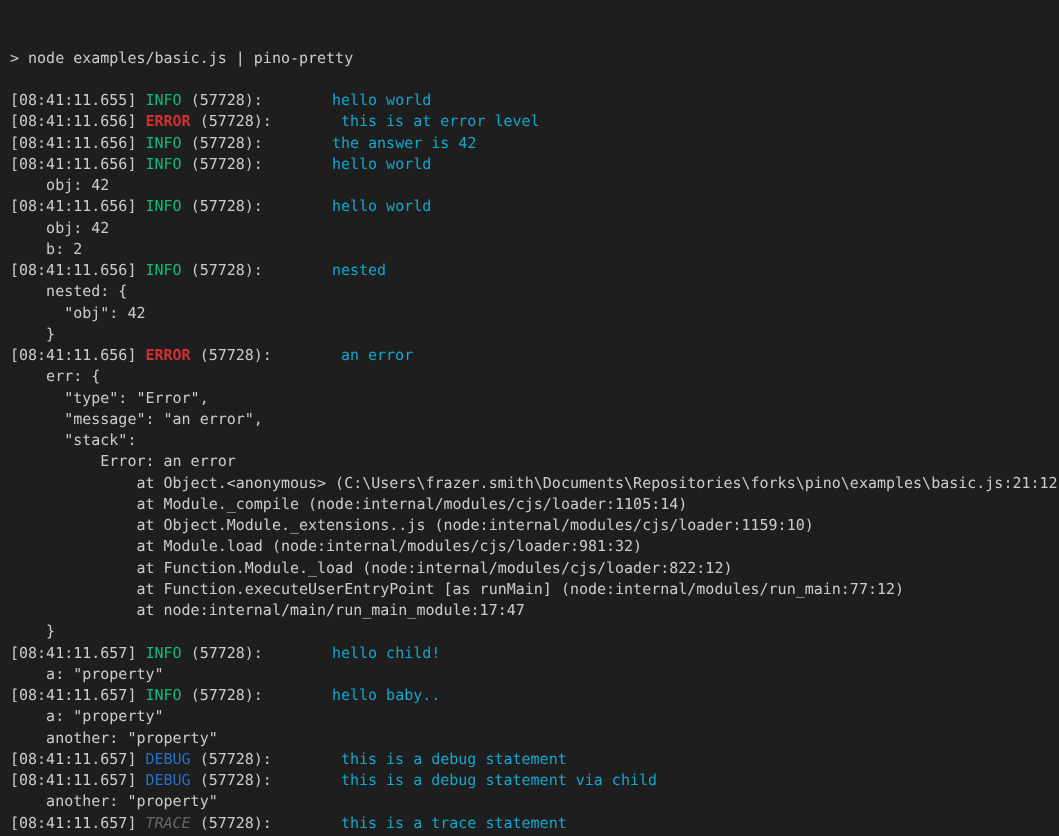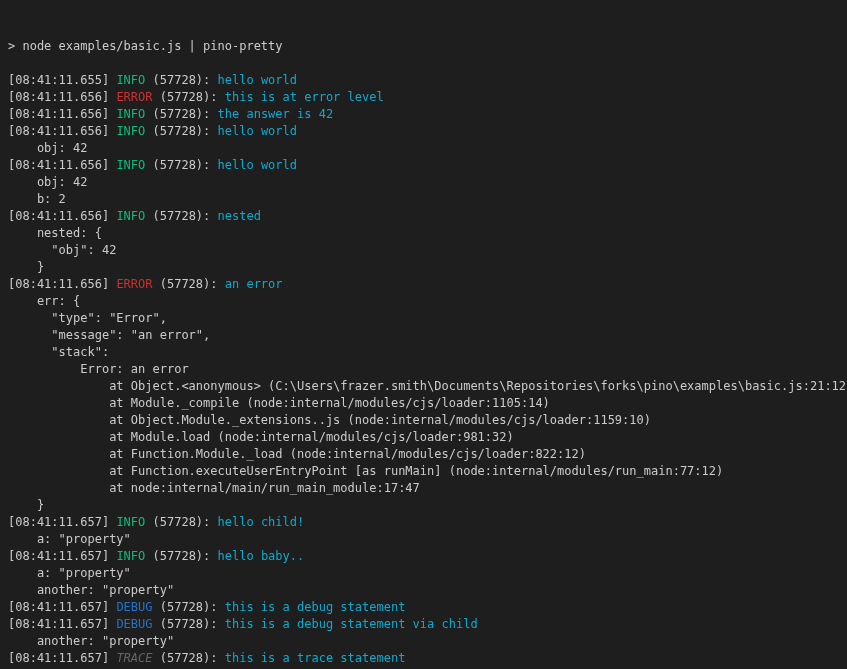--- a/index.html
+++ b/index.html
@@ -19,23 +19,23 @@
     padding: 4px 4px 0 8px;
     font-family: "DejaVu Sans Mono", "Liberation Mono", monospace;
     font-size: 12px;
     line-height: 17px;
     white-space: pre;
     color: var(--foreground, #cccccc);
   }
   .line { height: 17px; }
   .seg-default { color: var(--foreground, #cccccc); }
   .seg-info    { color: var(--info, #0dbc79); text-align: right; }
-  .seg-error   { color: var(--error, #cd3131); }
+  .seg-error   { color: var(--error, #cd3131); font-weight: bold; }
   .seg-debug   { color: var(--debug, #2472c8); }
   .seg-trace   { color: var(--trace, #666666); font-style: italic; }
-  .seg-message { color: var(--message, #11a8cd); }
+  .seg-message { color: var(--message, #11a8cd); margin-left: 48px; }
 </style>
 </head>
 <body>
 
 <div class="terminal">
   <div id="terminal-output"><div class="line"><span class="seg-default">&gt; node examples/basic.js | pino-pretty</span></div><div class="line">&nbsp;</div><div class="line"><span class="seg-default">[08:41:11.655] </span><span class="seg-info">INFO</span><span class="seg-default"> (57728): </span><span class="seg-message">hello world</span></div><div class="line"><span class="seg-default">[08:41:11.656] </span><span class="seg-error">ERROR</span><span class="seg-default"> (57728): </span><span class="seg-message">this is at error level</span></div><div class="line"><span class="seg-default">[08:41:11.656] </span><span class="seg-info">INFO</span><span class="seg-default"> (57728): </span><span class="seg-message">the answer is 42</span></div><div class="line"><span class="seg-default">[08:41:11.656] </span><span class="seg-info">INFO</span><span class="seg-default"> (57728): </span><span class="seg-message">hello world</span></div><div class="line"><span class="seg-default">    obj: 42</span></div><div class="line"><span class="seg-default">[08:41:11.656] </span><span class="seg-info">INFO</span><span class="seg-default"> (57728): </span><span class="seg-message">hello world</span></div><div class="line"><span class="seg-default">    obj: 42</span></div><div class="line"><span class="seg-default">    b: 2</span></div><div class="line"><span class="seg-default">[08:41:11.656] </span><span class="seg-info">INFO</span><span class="seg-default"> (57728): </span><span class="seg-message">nested</span></div><div class="line"><span class="seg-default">    nested: {</span></div><div class="line"><span class="seg-default">      "obj": 42</span></div><div class="line"><span class="seg-default">    }</span></div><div class="line"><span class="seg-default">[08:41:11.656] </span><span class="seg-error">ERROR</span><span class="seg-default"> (57728): </span><span class="seg-message">an error</span></div><div class="line"><span class="seg-default">    err: {</span></div><div class="line"><span class="seg-default">      "type": "Error",</span></div><div class="line"><span class="seg-default">      "message": "an error",</span></div><div class="line"><span class="seg-default">      "stack":</span></div><div class="line"><span class="seg-default">          Error: an error</span></div><div class="line"><span class="seg-default">              at Object.&lt;anonymous&gt; (C:\Users\frazer.smith\Documents\Repositories\forks\pino\examples\basic.js:21:12)</span></div><div class="line"><span class="seg-default">              at Module._compile (node:internal/modules/cjs/loader:1105:14)</span></div><div class="line"><span class="seg-default">              at Object.Module._extensions..js (node:internal/modules/cjs/loader:1159:10)</span></div><div class="line"><span class="seg-default">              at Module.load (node:internal/modules/cjs/loader:981:32)</span></div><div class="line"><span class="seg-default">              at Function.Module._load (node:internal/modules/cjs/loader:822:12)</span></div><div class="line"><span class="seg-default">              at Function.executeUserEntryPoint [as runMain] (node:internal/modules/run_main:77:12)</span></div><div class="line"><span class="seg-default">              at node:internal/main/run_main_module:17:47</span></div><div class="line"><span class="seg-default">    }</span></div><div class="line"><span class="seg-default">[08:41:11.657] </span><span class="seg-info">INFO</span><span class="seg-default"> (57728): </span><span class="seg-message">hello child!</span></div><div class="line"><span class="seg-default">    a: "property"</span></div><div class="line"><span class="seg-default">[08:41:11.657] </span><span class="seg-info">INFO</span><span class="seg-default"> (57728): </span><span class="seg-message">hello baby..</span></div><div class="line"><span class="seg-default">    a: "property"</span></div><div class="line"><span class="seg-default">    another: "property"</span></div><div class="line"><span class="seg-default">[08:41:11.657] </span><span class="seg-debug">DEBUG</span><span class="seg-default"> (57728): </span><span class="seg-message">this is a debug statement</span></div><div class="line"><span class="seg-default">[08:41:11.657] </span><span class="seg-debug">DEBUG</span><span class="seg-default"> (57728): </span><span class="seg-message">this is a debug statement via child</span></div><div class="line"><span class="seg-default">    another: "property"</span></div><div class="line"><span class="seg-default">[08:41:11.657] </span><span class="seg-trace">TRACE</span><span class="seg-default"> (57728): </span><span class="seg-message">this is a trace statement</span></div><div class="line"><span class="seg-default">[08:41:11.657] </span><span class="seg-debug">DEBUG</span><span class="seg-default"> (57728): </span><span class="seg-message">this is a "debug" statement with "</span></div></div>
 </div>
 
 </body></html>

